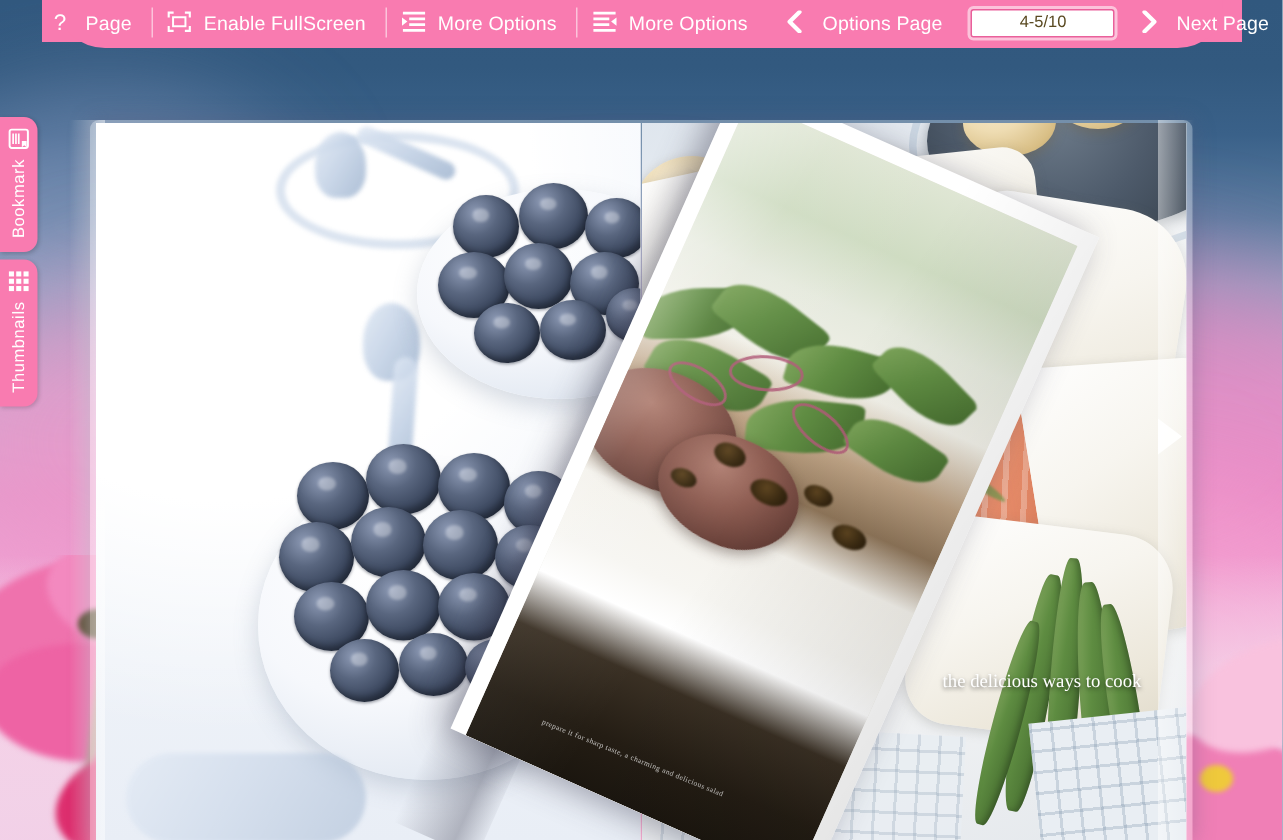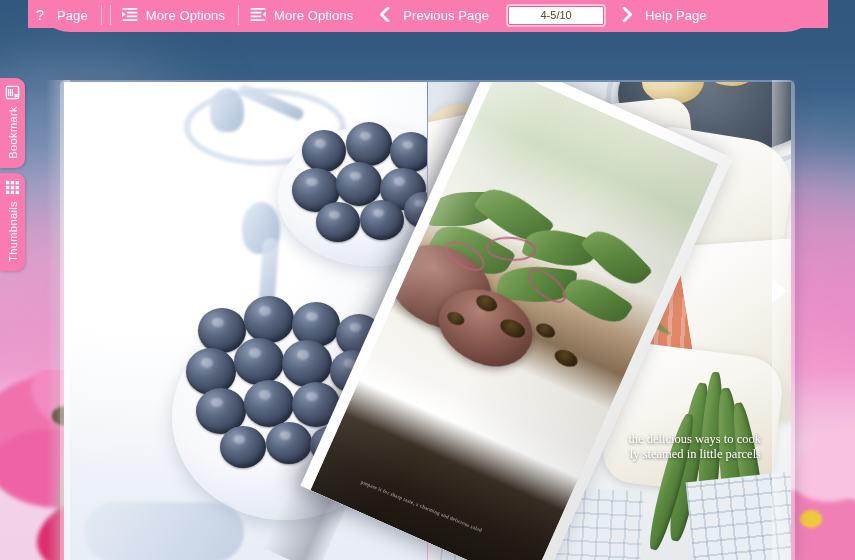--- a/index.html
+++ b/index.html
@@ -617,21 +617,20 @@
         <div class="beanpod" style="left:272px;top:290px;width:20px;height:168px;transform:rotate(4deg);"></div>
         <div class="beanpod" style="left:292px;top:306px;width:22px;height:156px;transform:rotate(-4deg);"></div>
         <div class="beanpod" style="left:234px;top:330px;width:19px;height:140px;transform:rotate(15deg);"></div>
         <div class="beanpod" style="left:312px;top:320px;width:20px;height:150px;transform:rotate(-9deg);"></div>
 
         <div class="cloth" style="left:262px;top:394px;width:120px;height:90px;transform:rotate(-6deg);"></div>
         <div class="cloth" style="left:14px;top:404px;width:200px;height:82px;transform:rotate(3deg);opacity:.8;"></div>
 
         <div class="sal-caption">
           <div>the delicious ways to cook</div>
-          <div>ly steamed in little parcels</div>
         </div>
       </div>
     </div>
 
     <div class="flip-spine-shadow"></div>
     <div class="flip-wrap">
       <div class="flip-page">
         <div class="flip-inner">
           <div class="lamb-bg"></div>
 
@@ -713,20 +712,29 @@
         <span class="tb-ico">
           <svg width="16" height="16" viewBox="0 0 16 16">
             <text x="8" y="13" text-anchor="middle" font-family="Liberation Sans, sans-serif" font-size="15" fill="#ffffff">?</text>
           </svg>
         </span>
         <span class="tb-label">Page</span>
       </div>
 
       <div class="tb-sep"></div>
 
+      <div class="tb-item">
+        <span class="tb-ico">
+          <svg width="17" height="15" viewBox="0 0 18 16">
+            <path d="M1.5 5 V1.5 H5 M13 1.5 H16.5 V5 M16.5 11 V14.5 H13 M5 14.5 H1.5 V11" fill="none" stroke="#ffffff" stroke-width="1.5"></path>
+            <rect x="4.6" y="4.8" width="8.8" height="6.4" fill="none" stroke="#ffffff" stroke-width="1.4"></rect>
+          </svg>
+        </span>
+        <span class="tb-label">Enable FullScreen</span>
+      </div>
 
       <div class="tb-sep"></div>
 
       <div class="tb-item">
         <span class="tb-ico">
           <svg width="18" height="15" viewBox="0 0 18 15">
             <path d="M1.6 1.8 H16.4 M5.8 5.6 H16.4 M5.8 9.4 H16.4 M1.6 13.2 H16.4" stroke="#ffffff" stroke-width="1.8" fill="none"></path>
             <path d="M1 4.6 L4.6 7.4 L1 10.2 Z" fill="#ffffff"></path>
           </svg>
         </span>
@@ -744,30 +752,30 @@
         </span>
         <span class="tb-label">More Options</span>
       </div>
 
       <div class="tb-item" style="margin-left:10px;">
         <span class="tb-ico">
           <svg width="14" height="15" viewBox="0 0 14 15">
             <path d="M10 1 L3.4 7.5 L10 14" fill="none" stroke="#ffffff" stroke-width="2.8" stroke-linecap="round" stroke-linejoin="round"></path>
           </svg>
         </span>
-        <span class="tb-label">Previous Page</span>
+        <span class="tb-label">Options Page</span>
       </div>
 
       <input class="page-field" type="text" value="4-5/10" style="">
 
       <div class="tb-item">
         <span class="tb-ico">
           <svg width="14" height="15" viewBox="0 0 14 15">
             <path d="M4 1 L10.6 7.5 L4 14" fill="none" stroke="#ffffff" stroke-width="2.8" stroke-linecap="round" stroke-linejoin="round"></path>
           </svg>
         </span>
-        <span class="tb-label">Help Page</span>
+        <span class="tb-label">Next Page</span>
       </div>
 
     </div>
   </div>
 
 </div>
 
 </body></html>

